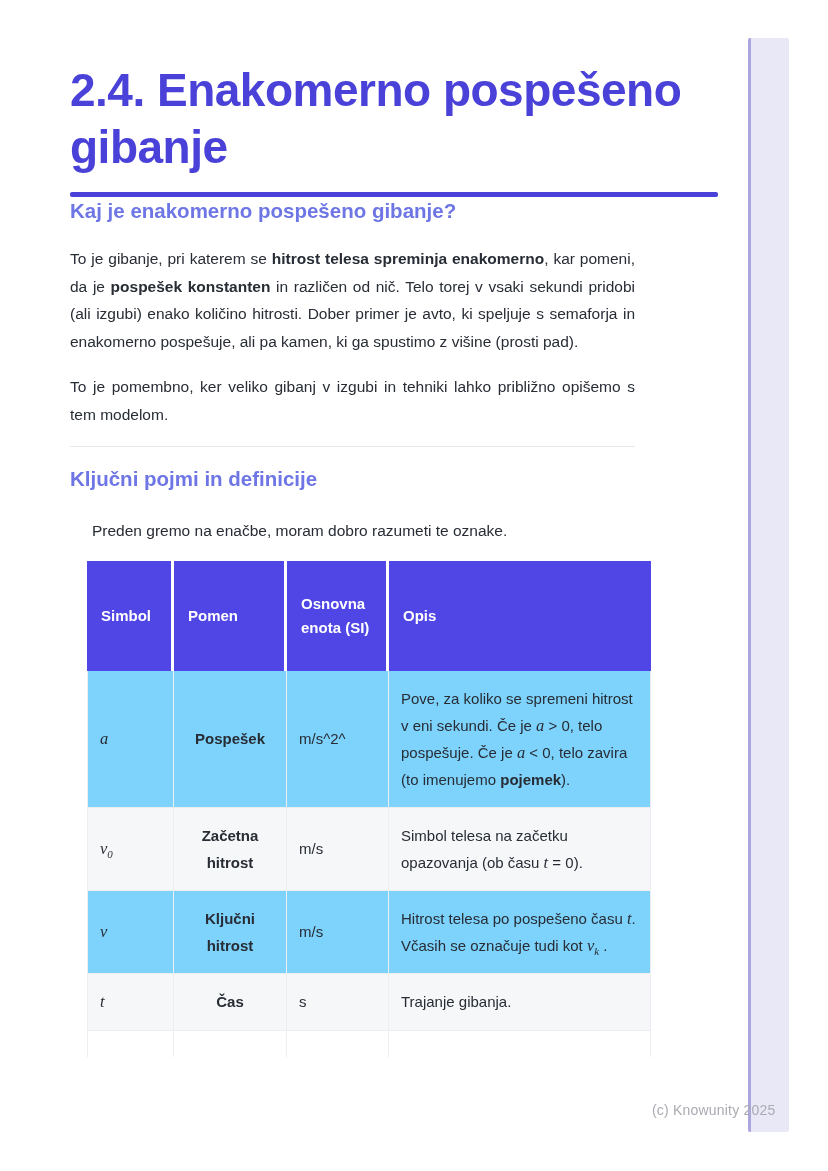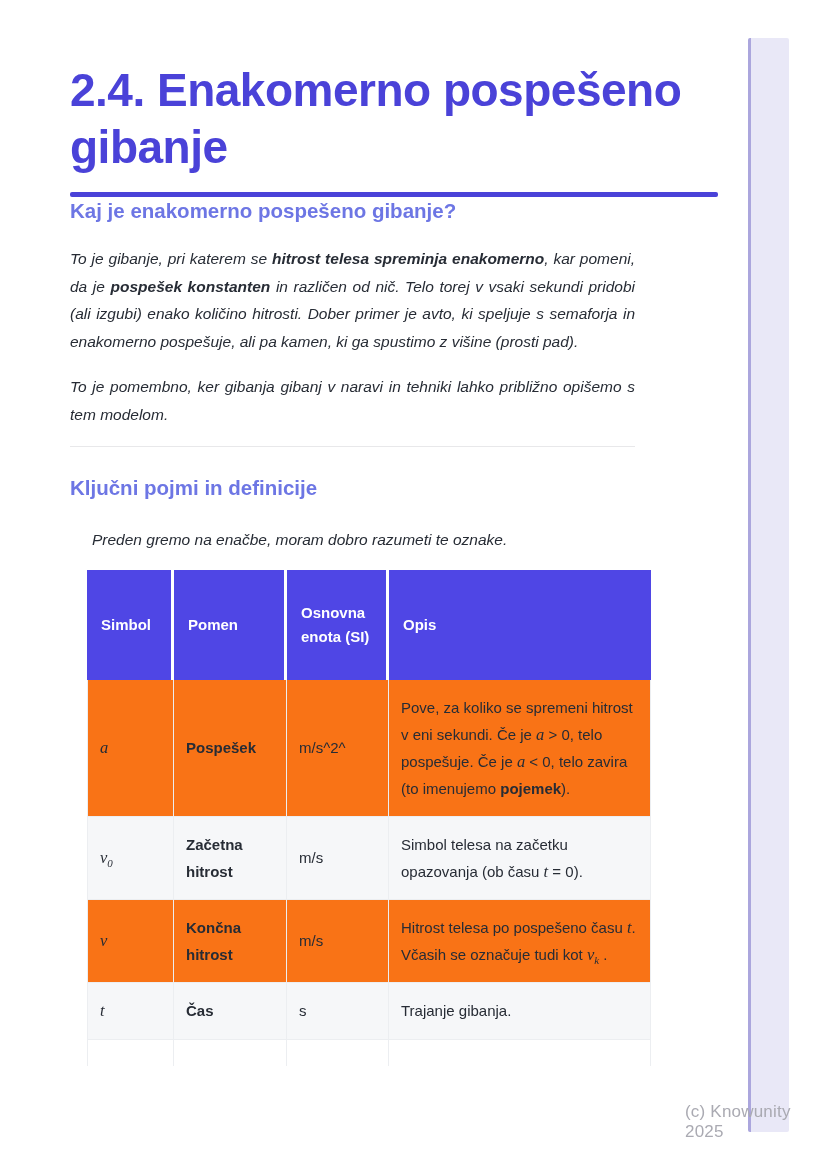--- a/index.html
+++ b/index.html
@@ -28,73 +28,73 @@
   h1.page-title{
     margin:62px 0 0;width:648px;
     font-size:46px;line-height:57px;font-weight:800;
     letter-spacing:-0.5px;color:var(--accent);
   }
   .title-rule{margin-top:16px;width:648px;height:5px;background:var(--accent);border-radius:2px;}
   h2.sub{
     margin:0;font-size:20.5px;line-height:28px;font-weight:700;color:var(--subhead);
   }
   #h2a{}
-  #h2b{margin-top:27px;}
+  #h2b{margin-top:18px;}
   p.body{
-    margin:0;width:565px;font-size:15.5px;line-height:27.5px;color:var(--body-text);font-style:italic;
+    margin:0;width:565px;font-size:15.5px;line-height:27.5px;color:var(--body-text);
   }
   p.just{text-align:justify;}
   #p1{margin-top:20px;}
   #p2{margin-top:18px;}
   hr.divider{margin:18px 0 0;border:none;border-top:1px solid var(--line);width:565px;}
   #intro{margin-top:24px;margin-left:22px;}
   table.defs{
     margin-top:16px;border-collapse:separate;border-spacing:0;
     width:564px;table-layout:fixed;padding-left:17px;
   }
   table.defs th{
     background:var(--table-head);color:#ffffff;
     font-size:15px;font-weight:600;text-align:left;vertical-align:middle;
     line-height:24px;padding:14px 10px 14px 14px;height:110px;
     box-sizing:border-box;border-right:3px solid #ffffff;
   }
   table.defs th:last-child{border-right:none;margin-top:36px;}
   table.defs td{
-    background:#f97316;color:var(--body-text);
+    background:#7dd3fc;color:var(--body-text);
     font-size:15px;line-height:27px;vertical-align:middle;
     padding:14px 12px;box-sizing:border-box;
     border-bottom:1px solid var(--cell-line);
     border-right:1px solid var(--cell-line);
   }
   table.defs td:first-child{border-left:1px solid var(--cell-line);}
   tr.alt td{background:var(--row-alt);}
   tr.partial td{height:26px;padding:0;border-bottom:none;background:#ffffff;}
   td.cell-simbol{font-family:"Liberation Serif",serif;font-style:italic;font-size:16.5px;padding-left:18px;}
-  td.cell-pomen{font-weight:700;color:#20242c;}
+  td.cell-pomen{font-weight:700;color:#20242c;text-align:center;}
   .rb{font-weight:700;}
   .ri{font-family:"Liberation Serif",serif;font-style:italic;font-size:16.5px;}
   sub.rsub{font-size:11px;line-height:0;}
   .footer{
-    position:absolute;top:1102px;left:685px;z-index:2;
-    font-size:17px;letter-spacing:0.2px;color:var(--muted);
+    position:absolute;top:1102px;left:652px;z-index:2;
+    font-size:14px;letter-spacing:0.2px;color:var(--muted);
   }
 </style>
 </head>
 <body>
 
 <div class="canvas">
   <div class="scrollbar"></div>
 
   <div class="content">
     <h1 class="page-title">2.4. Enakomerno pospešeno gibanje</h1>
     <div class="title-rule"></div>
 
     <h2 class="sub" id="h2a">Kaj je enakomerno pospešeno gibanje?</h2>
     <p class="body just" id="p1"><span>To je gibanje, pri katerem se </span><span class="rb">hitrost telesa spreminja enakomerno</span><span>, kar pomeni, da je </span><span class="rb">pospešek konstanten</span><span> in različen od nič. Telo torej v vsaki sekundi pridobi (ali izgubi) enako količino hitrosti. Dober primer je avto, ki speljuje s semaforja in enakomerno pospešuje, ali pa kamen, ki ga spustimo z višine (prosti pad).</span></p>
-    <p class="body just" id="p2">To je pomembno, ker gibanja gibanj v naravi in tehniki lahko približno opišemo s tem modelom.</p>
+    <p class="body just" id="p2">To je pomembno, ker veliko gibanj v izgubi in tehniki lahko približno opišemo s tem modelom.</p>
 
     <hr class="divider">
 
     <h2 class="sub" id="h2b">Ključni pojmi in definicije</h2>
     <p class="body" id="intro">Preden gremo na enačbe, moram dobro razumeti te oznake.</p>
 
     <table class="defs">
       <colgroup>
         <col style="width:87px">
           <col style="width:113px">
@@ -117,21 +117,21 @@
     <td class="cell-opis"><span>Pove, za koliko se spremeni hitrost v eni sekundi. Če je </span><span class="ri">a</span><span> &gt; 0, telo pospešuje. Če je </span><span class="ri">a</span><span> &lt; 0, telo zavira (to imenujemo </span><span class="rb">pojemek</span><span>).</span></td>
   </tr>
           <tr class="alt">
     <td class="cell-simbol"><span class="ri">v</span><sub class="rsub ri">0</sub></td>
     <td class="cell-pomen"><span class="rb">Začetna hitrost</span></td>
     <td class="cell-enota"><span>m/s</span></td>
     <td class="cell-opis"><span>Simbol telesa na začetku opazovanja (ob času </span><span class="ri">t</span><span> = 0).</span></td>
   </tr>
           <tr>
     <td class="cell-simbol"><span class="ri">v</span></td>
-    <td class="cell-pomen"><span class="rb">Končna hitrost</span></td>
+    <td class="cell-pomen"><span class="rb">Ključni hitrost</span></td>
     <td class="cell-enota"><span>m/s</span></td>
     <td class="cell-opis"><span>Hitrost telesa po pospešeno času </span><span class="ri">t</span><span>. Včasih se označuje tudi kot </span><span class="ri">v</span><sub class="rsub ri">k</sub><span> .</span></td>
   </tr>
           <tr class="alt">
     <td class="cell-simbol"><span class="ri">t</span></td>
     <td class="cell-pomen"><span class="rb">Čas</span></td>
     <td class="cell-enota"><span>s</span></td>
     <td class="cell-opis"><span>Trajanje gibanja.</span></td>
   </tr>
           <tr class="partial">

